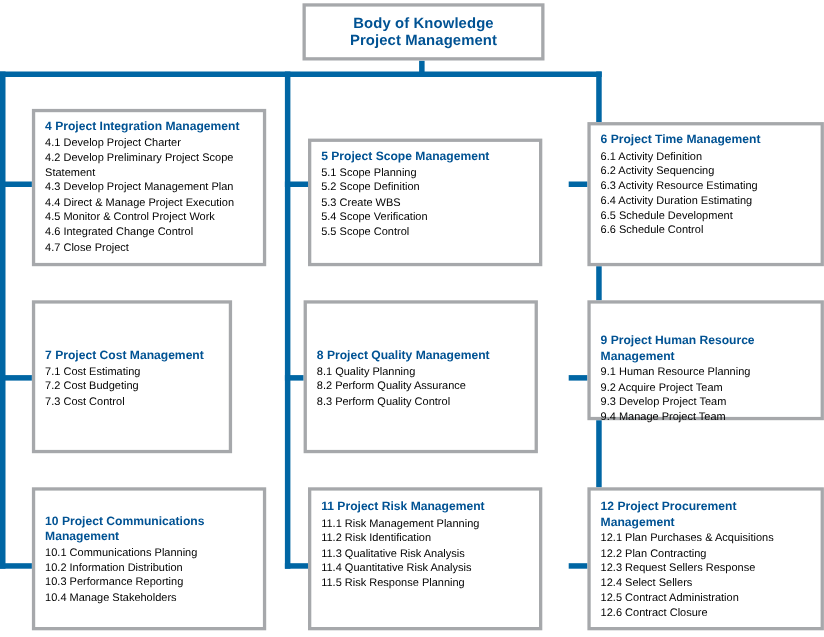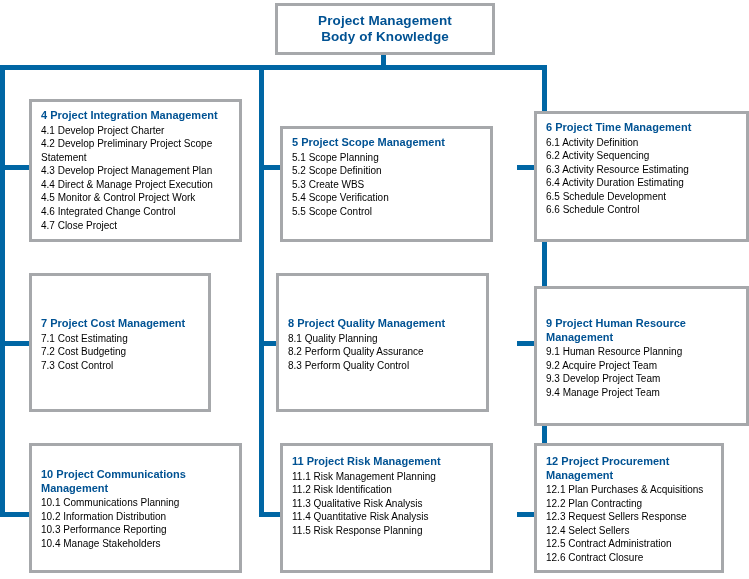--- a/index.html
+++ b/index.html
@@ -105,22 +105,22 @@
   <div class="conn" style="left:259px; top:165px; width:21px; height:5px;"></div>
   <div class="conn" style="left:259px; top:341px; width:21px; height:5px;"></div>
   <div class="conn" style="left:259px; top:512px; width:21px; height:5px;"></div>
 
   <div class="conn" style="left:517px; top:165px; width:30px; height:5px;"></div>
   <div class="conn" style="left:517px; top:341px; width:30px; height:5px;"></div>
   <div class="conn" style="left:517px; top:512px; width:30px; height:5px;"></div>
 
   <div class="root-box">
     <div class="root-title">
+      <span>Body of Knowledge</span>
       <span>Project Management</span>
-      <span>Body of Knowledge</span>
     </div>
   </div>
 
   <div class="ka-box" style="left:29px; top:99px; width:213px; height:143px;">
     <div class="ka-inner" style="top:7px;">
       <div class="ka-title">4 Project Integration Management</div>
       <ul class="ka-list">
         <li>4.1 Develop Project Charter</li>
         <li>4.2 Develop Preliminary Project Scope
 Statement</li>
@@ -175,21 +175,21 @@
     <div class="ka-inner" style="top:41px;">
       <div class="ka-title">8 Project Quality Management</div>
       <ul class="ka-list">
         <li>8.1 Quality Planning</li>
         <li>8.2 Perform Quality Assurance</li>
         <li>8.3 Perform Quality Control</li>
       </ul>
     </div>
   </div>
 
-  <div class="ka-box" style="left:534px; top:273px; width:215px; height:140px;margin-top:13px;">
+  <div class="ka-box" style="left:534px; top:273px; width:215px; height:109px;">
     <div class="ka-inner" style="top:28px;">
       <div class="ka-title">9 Project Human Resource
 Management</div>
       <ul class="ka-list">
         <li>9.1 Human Resource Planning</li>
         <li>9.2 Acquire Project Team</li>
         <li>9.3 Develop Project Team</li>
         <li>9.4 Manage Project Team</li>
       </ul>
     </div>
@@ -214,21 +214,21 @@
       <ul class="ka-list">
         <li>11.1 Risk Management Planning</li>
         <li>11.2 Risk Identification</li>
         <li>11.3 Qualitative Risk Analysis</li>
         <li>11.4 Quantitative Risk Analysis</li>
         <li>11.5 Risk Response Planning</li>
       </ul>
     </div>
   </div>
 
-  <div class="ka-box" style="left:534px; top:443px; width:190px; height:130px;">
+  <div class="ka-box" style="left:534px; top:443px; width:215px; height:130px;">
     <div class="ka-inner" style="top:9px;">
       <div class="ka-title">12 Project Procurement
 Management</div>
       <ul class="ka-list">
         <li>12.1 Plan Purchases &amp; Acquisitions</li>
         <li>12.2 Plan Contracting</li>
         <li>12.3 Request Sellers Response</li>
         <li>12.4 Select Sellers</li>
         <li>12.5 Contract Administration</li>
         <li>12.6 Contract Closure</li>

